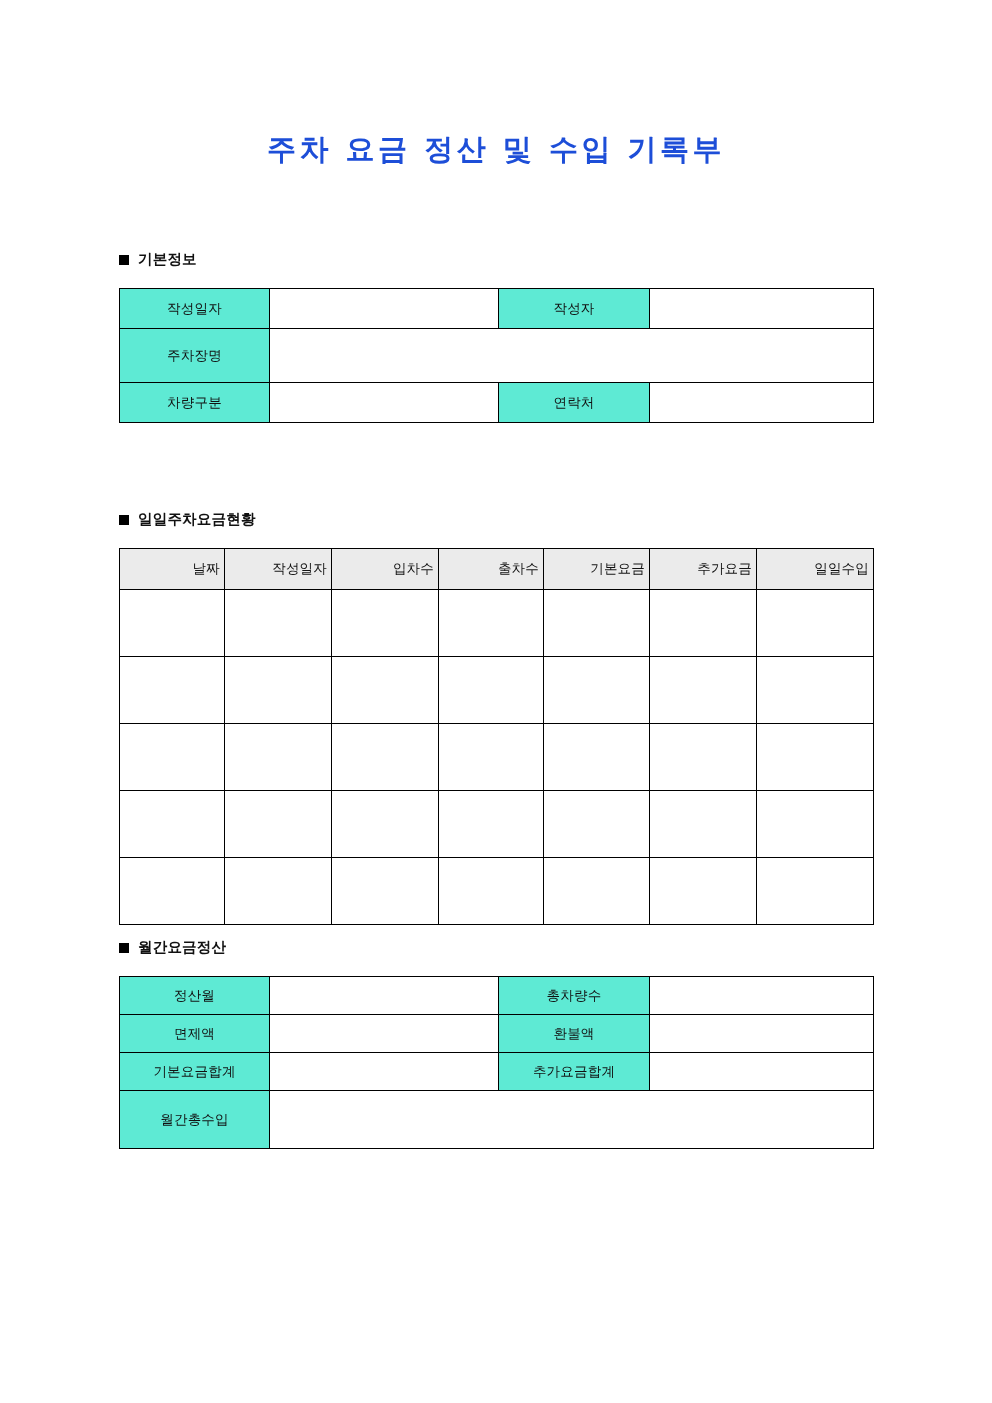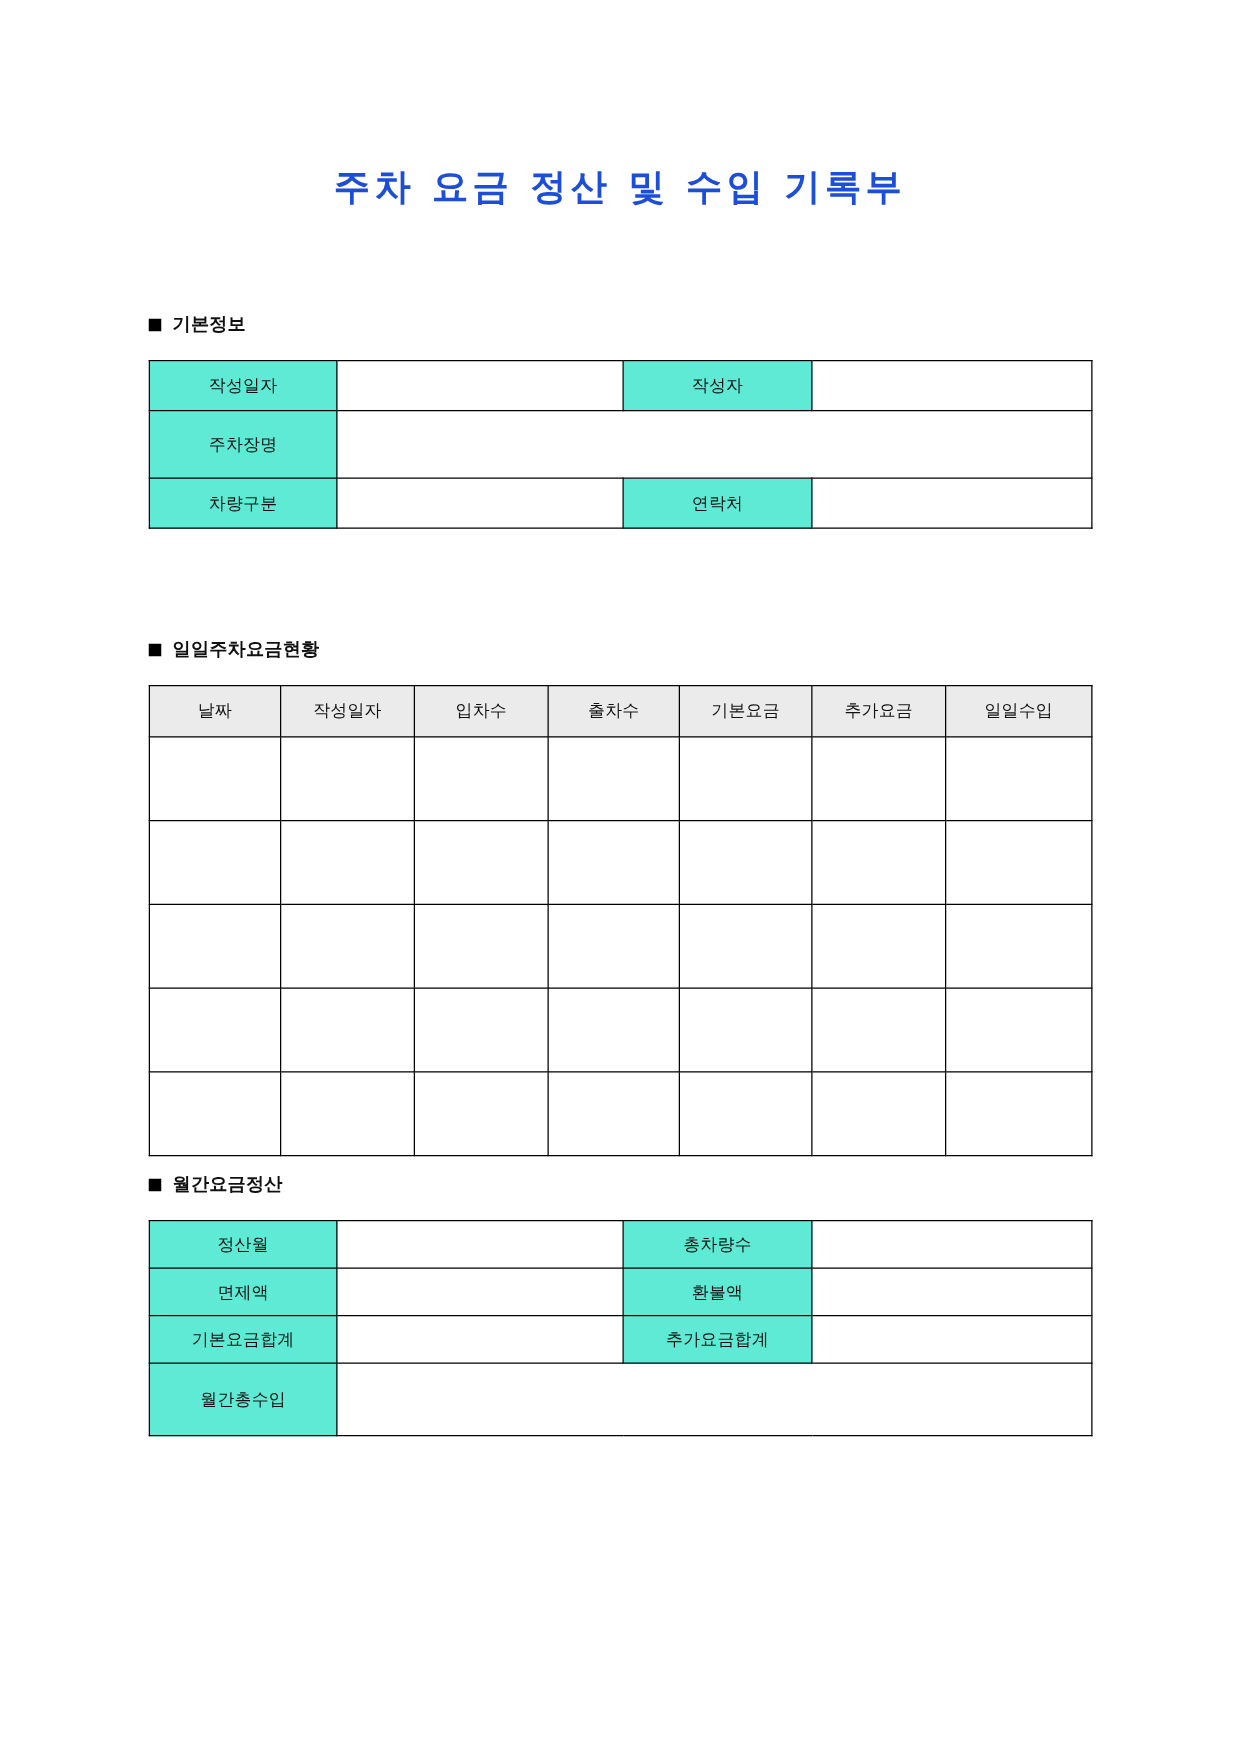--- a/index.html
+++ b/index.html
@@ -80,21 +80,21 @@
     text-align: center;
     font-weight: normal;
     letter-spacing: 0.2px;
   }
   td.value {
     background: #ffffff;
   }
   th.col-head {
     border: 1.3px solid #000000;
     background: #ebebeb;
-    text-align: center;
+    text-align: right;
     font-weight: normal;
     font-size: 13.5px;
     letter-spacing: 0.2px;
     padding: 0 4px;
     height: 40px;
     color: #111111;
   }
   td.cell-blank {
     background: #ffffff;
     height: 66px;

